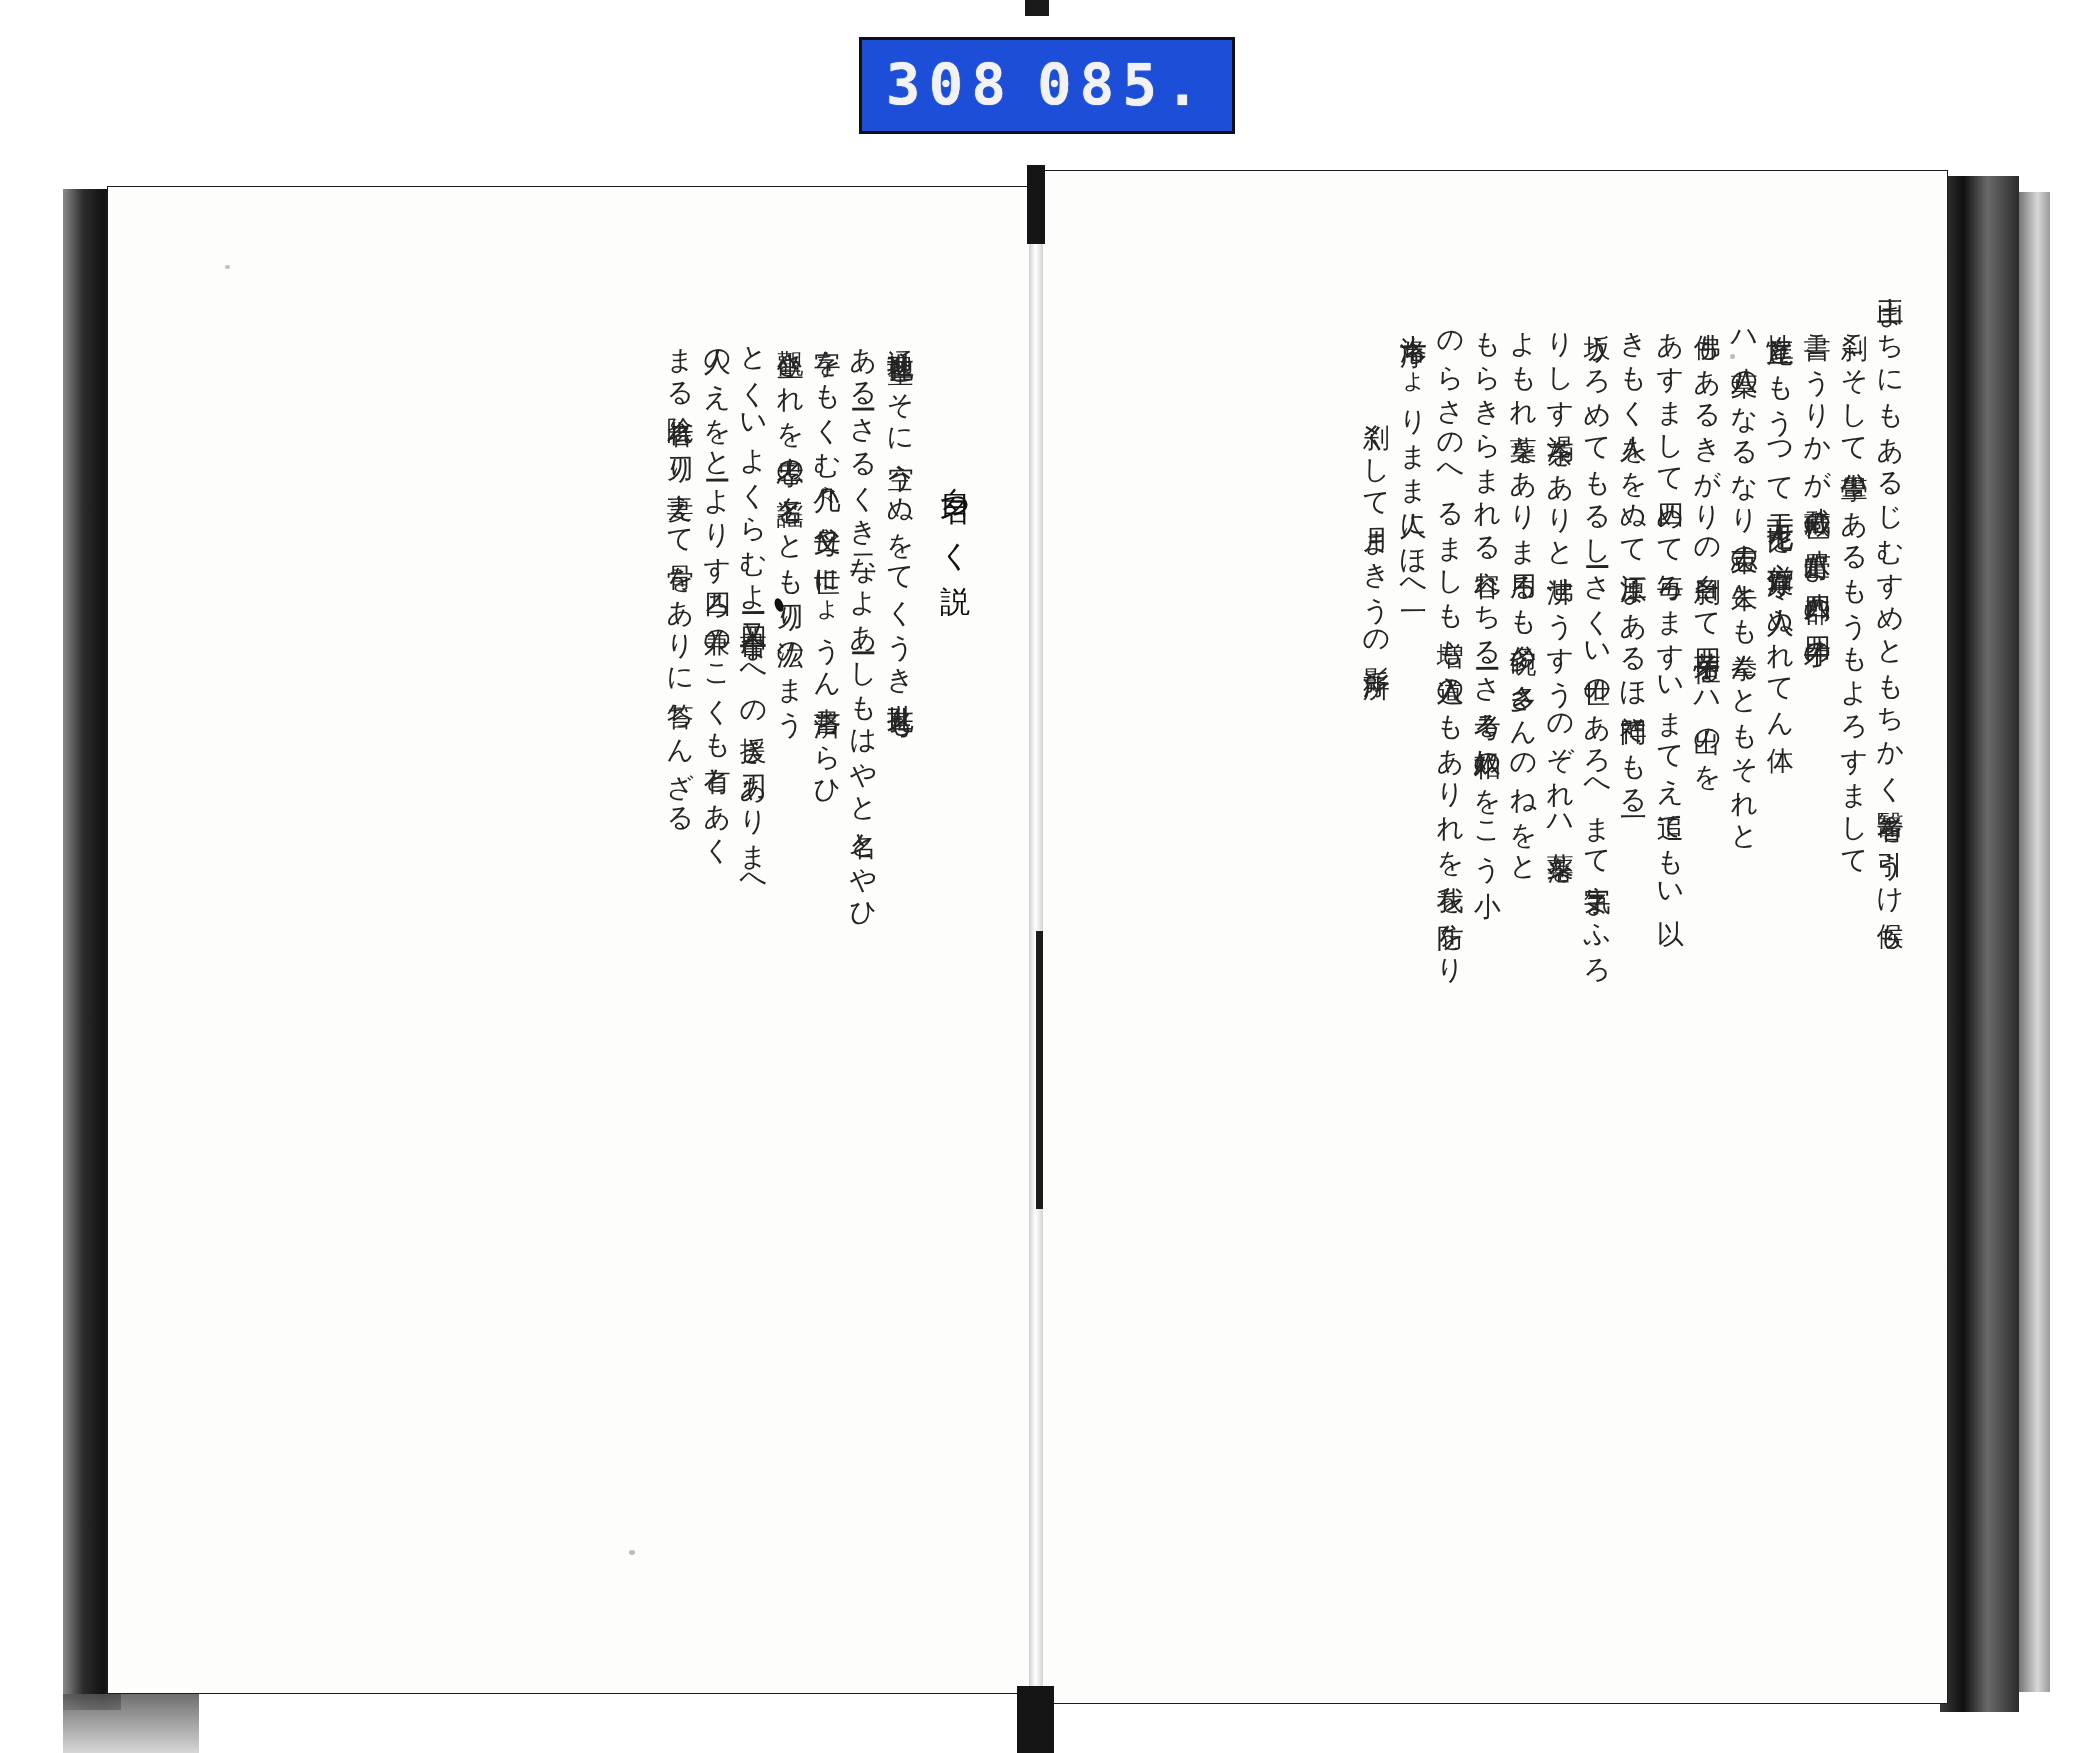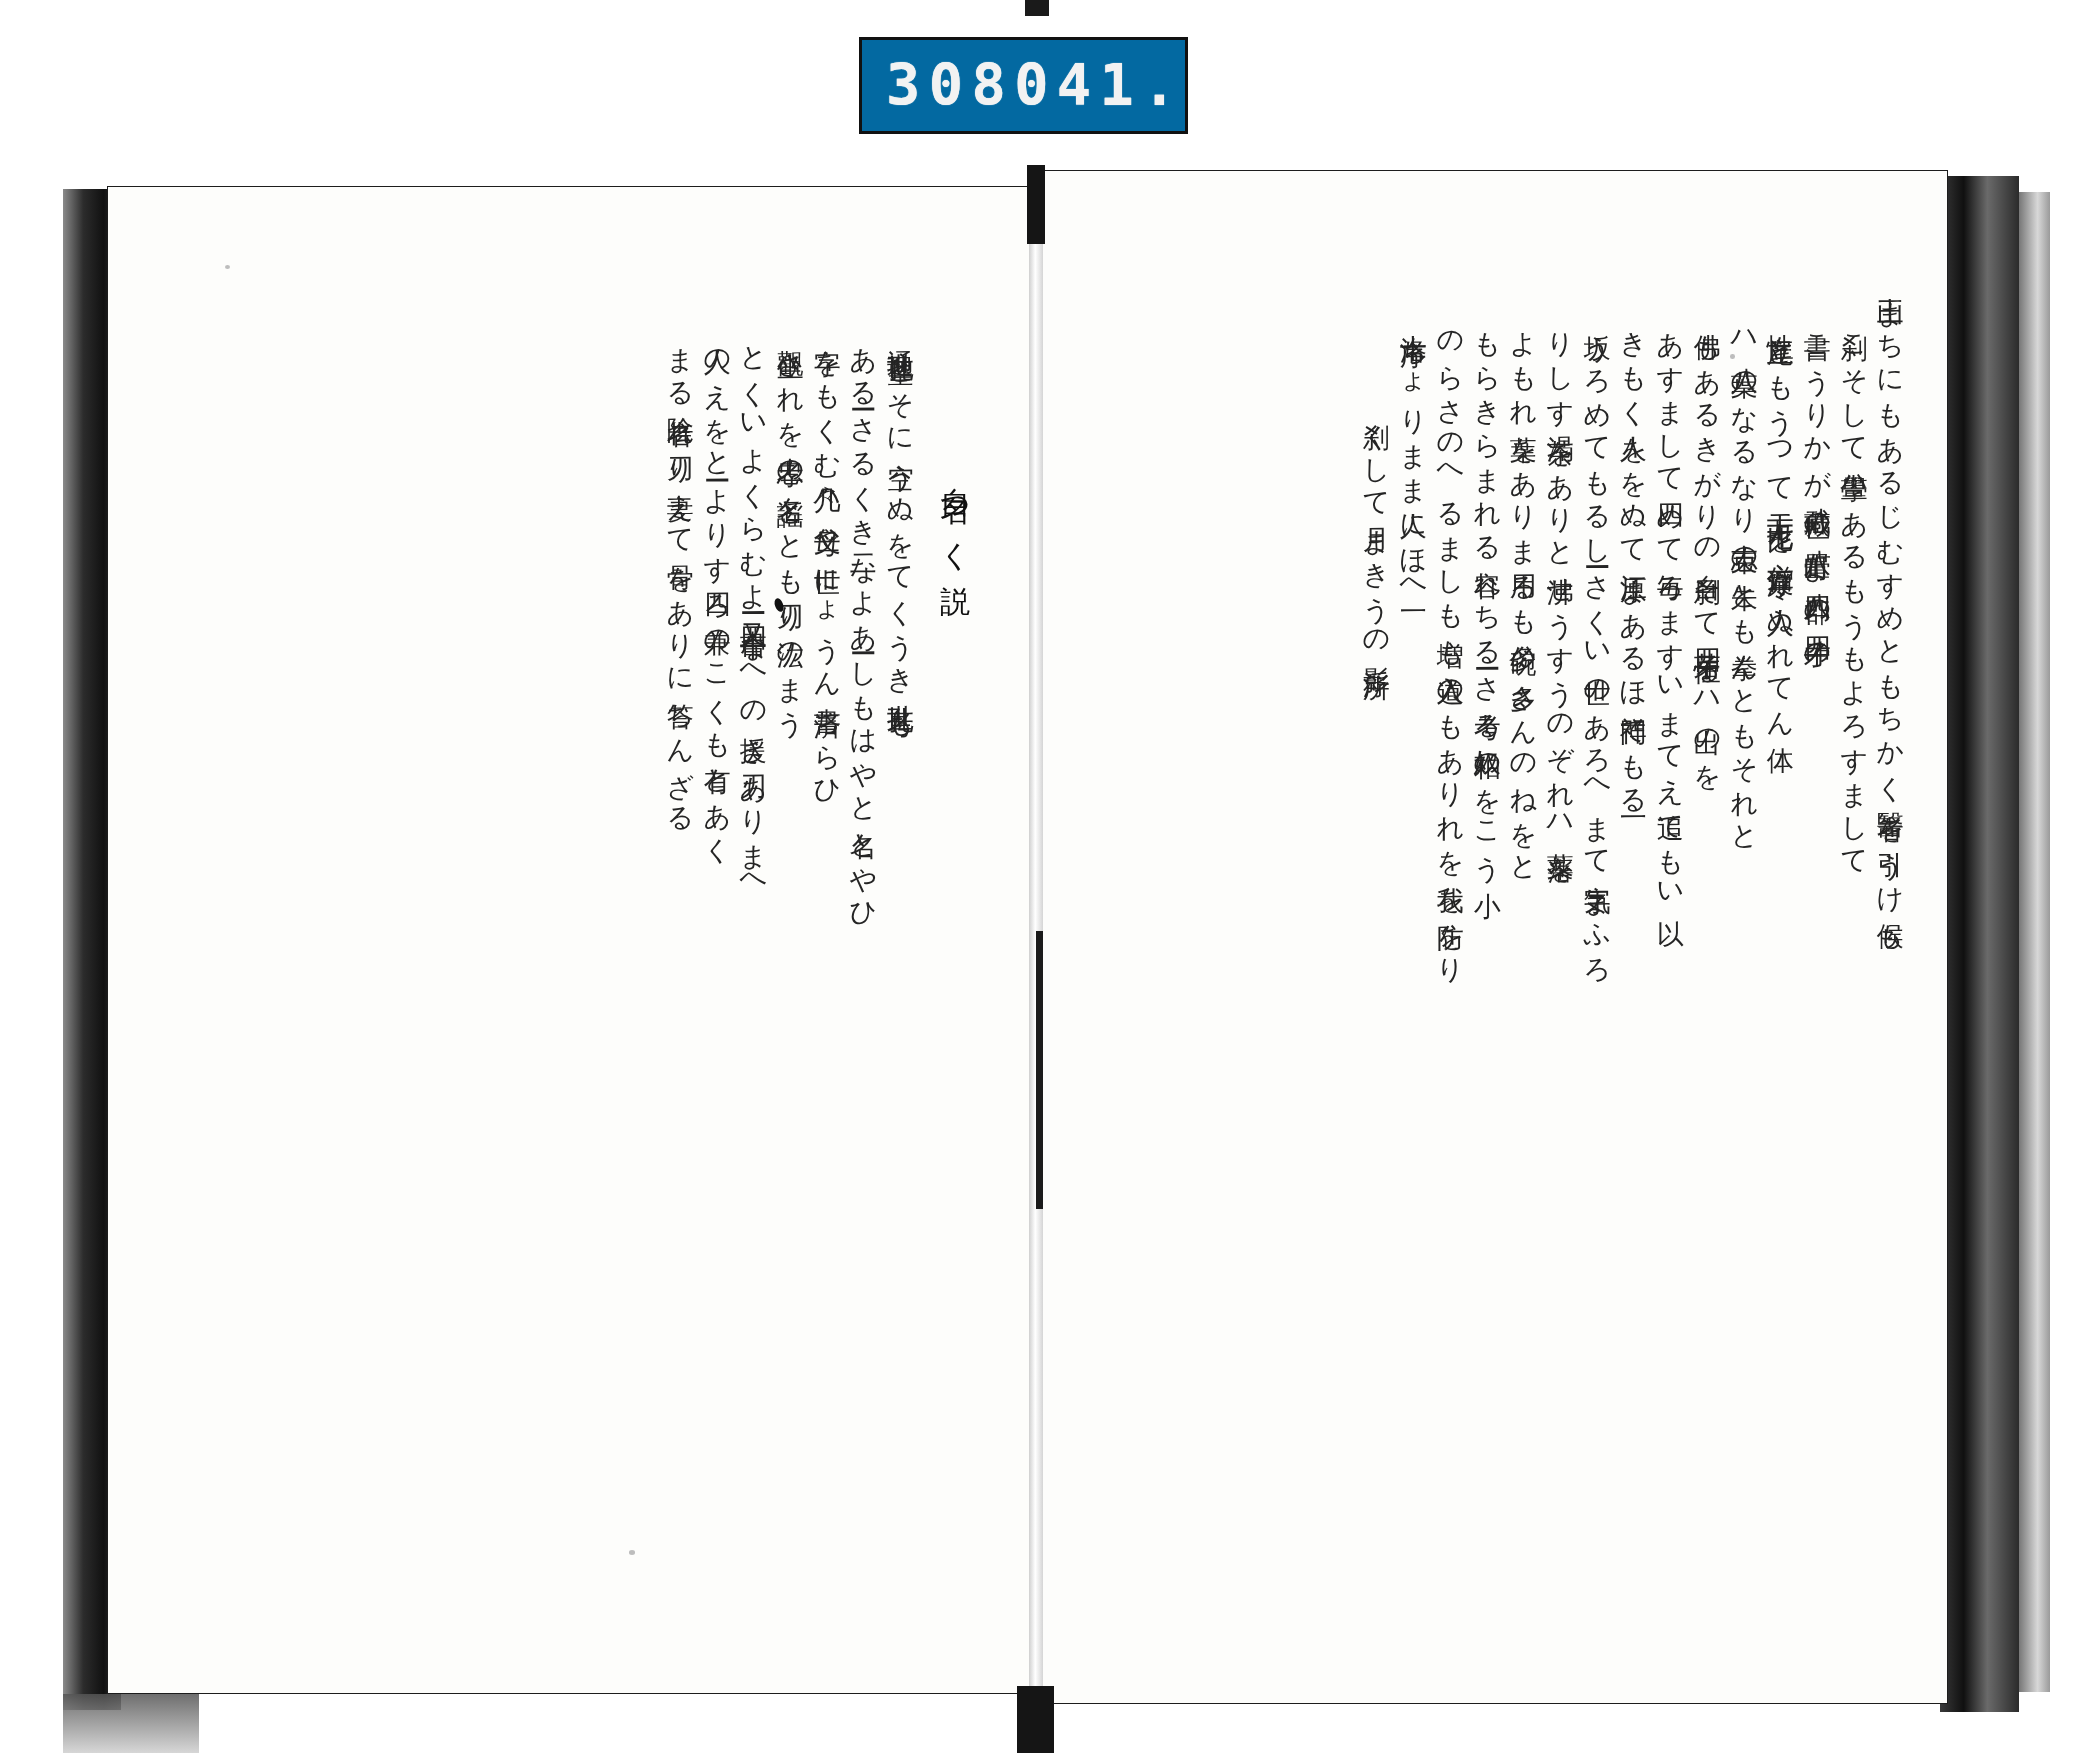--- a/index.html
+++ b/index.html
@@ -13,23 +13,23 @@
     position: relative;
     font-family: "DejaVu Sans", sans-serif;
     overflow: hidden;
   }
 
   
   #counter-strip {
     position: absolute;
     left: 859px;
     top: 37px;
-    width: 329px;
+    width: 376px;
     height: 97px;
-    background: #0369a1;
+    background: #1d4ed8;
     border: 3.1px solid #111;
     display: flex;
     align-items: center;
     justify-content: space-between;
     padding: 0 24px;
     box-sizing: border-box;
   }
   .counter-num {
     color: #f2f2f2;
     font-family: "DejaVu Sans Mono", monospace;
@@ -216,21 +216,21 @@
     background: #bdbdbd;
     border-radius: 50%;
   }
 </style>
 </head>
 <body>
 
 <div id="counter-tick"></div>
 <div id="counter-strip">
   <span class="counter-num">308</span>
-  <span class="counter-num">041.</span>
+  <span class="counter-num">085.</span>
 </div>
 
 <div id="scan-area">
 
   <div id="cover-left"></div>
   <div id="cover-right"></div>
   <div id="cover-right-edge"></div>
   <div id="bottom-shadow"></div>
 
   <div class="page" id="page-left"></div>

